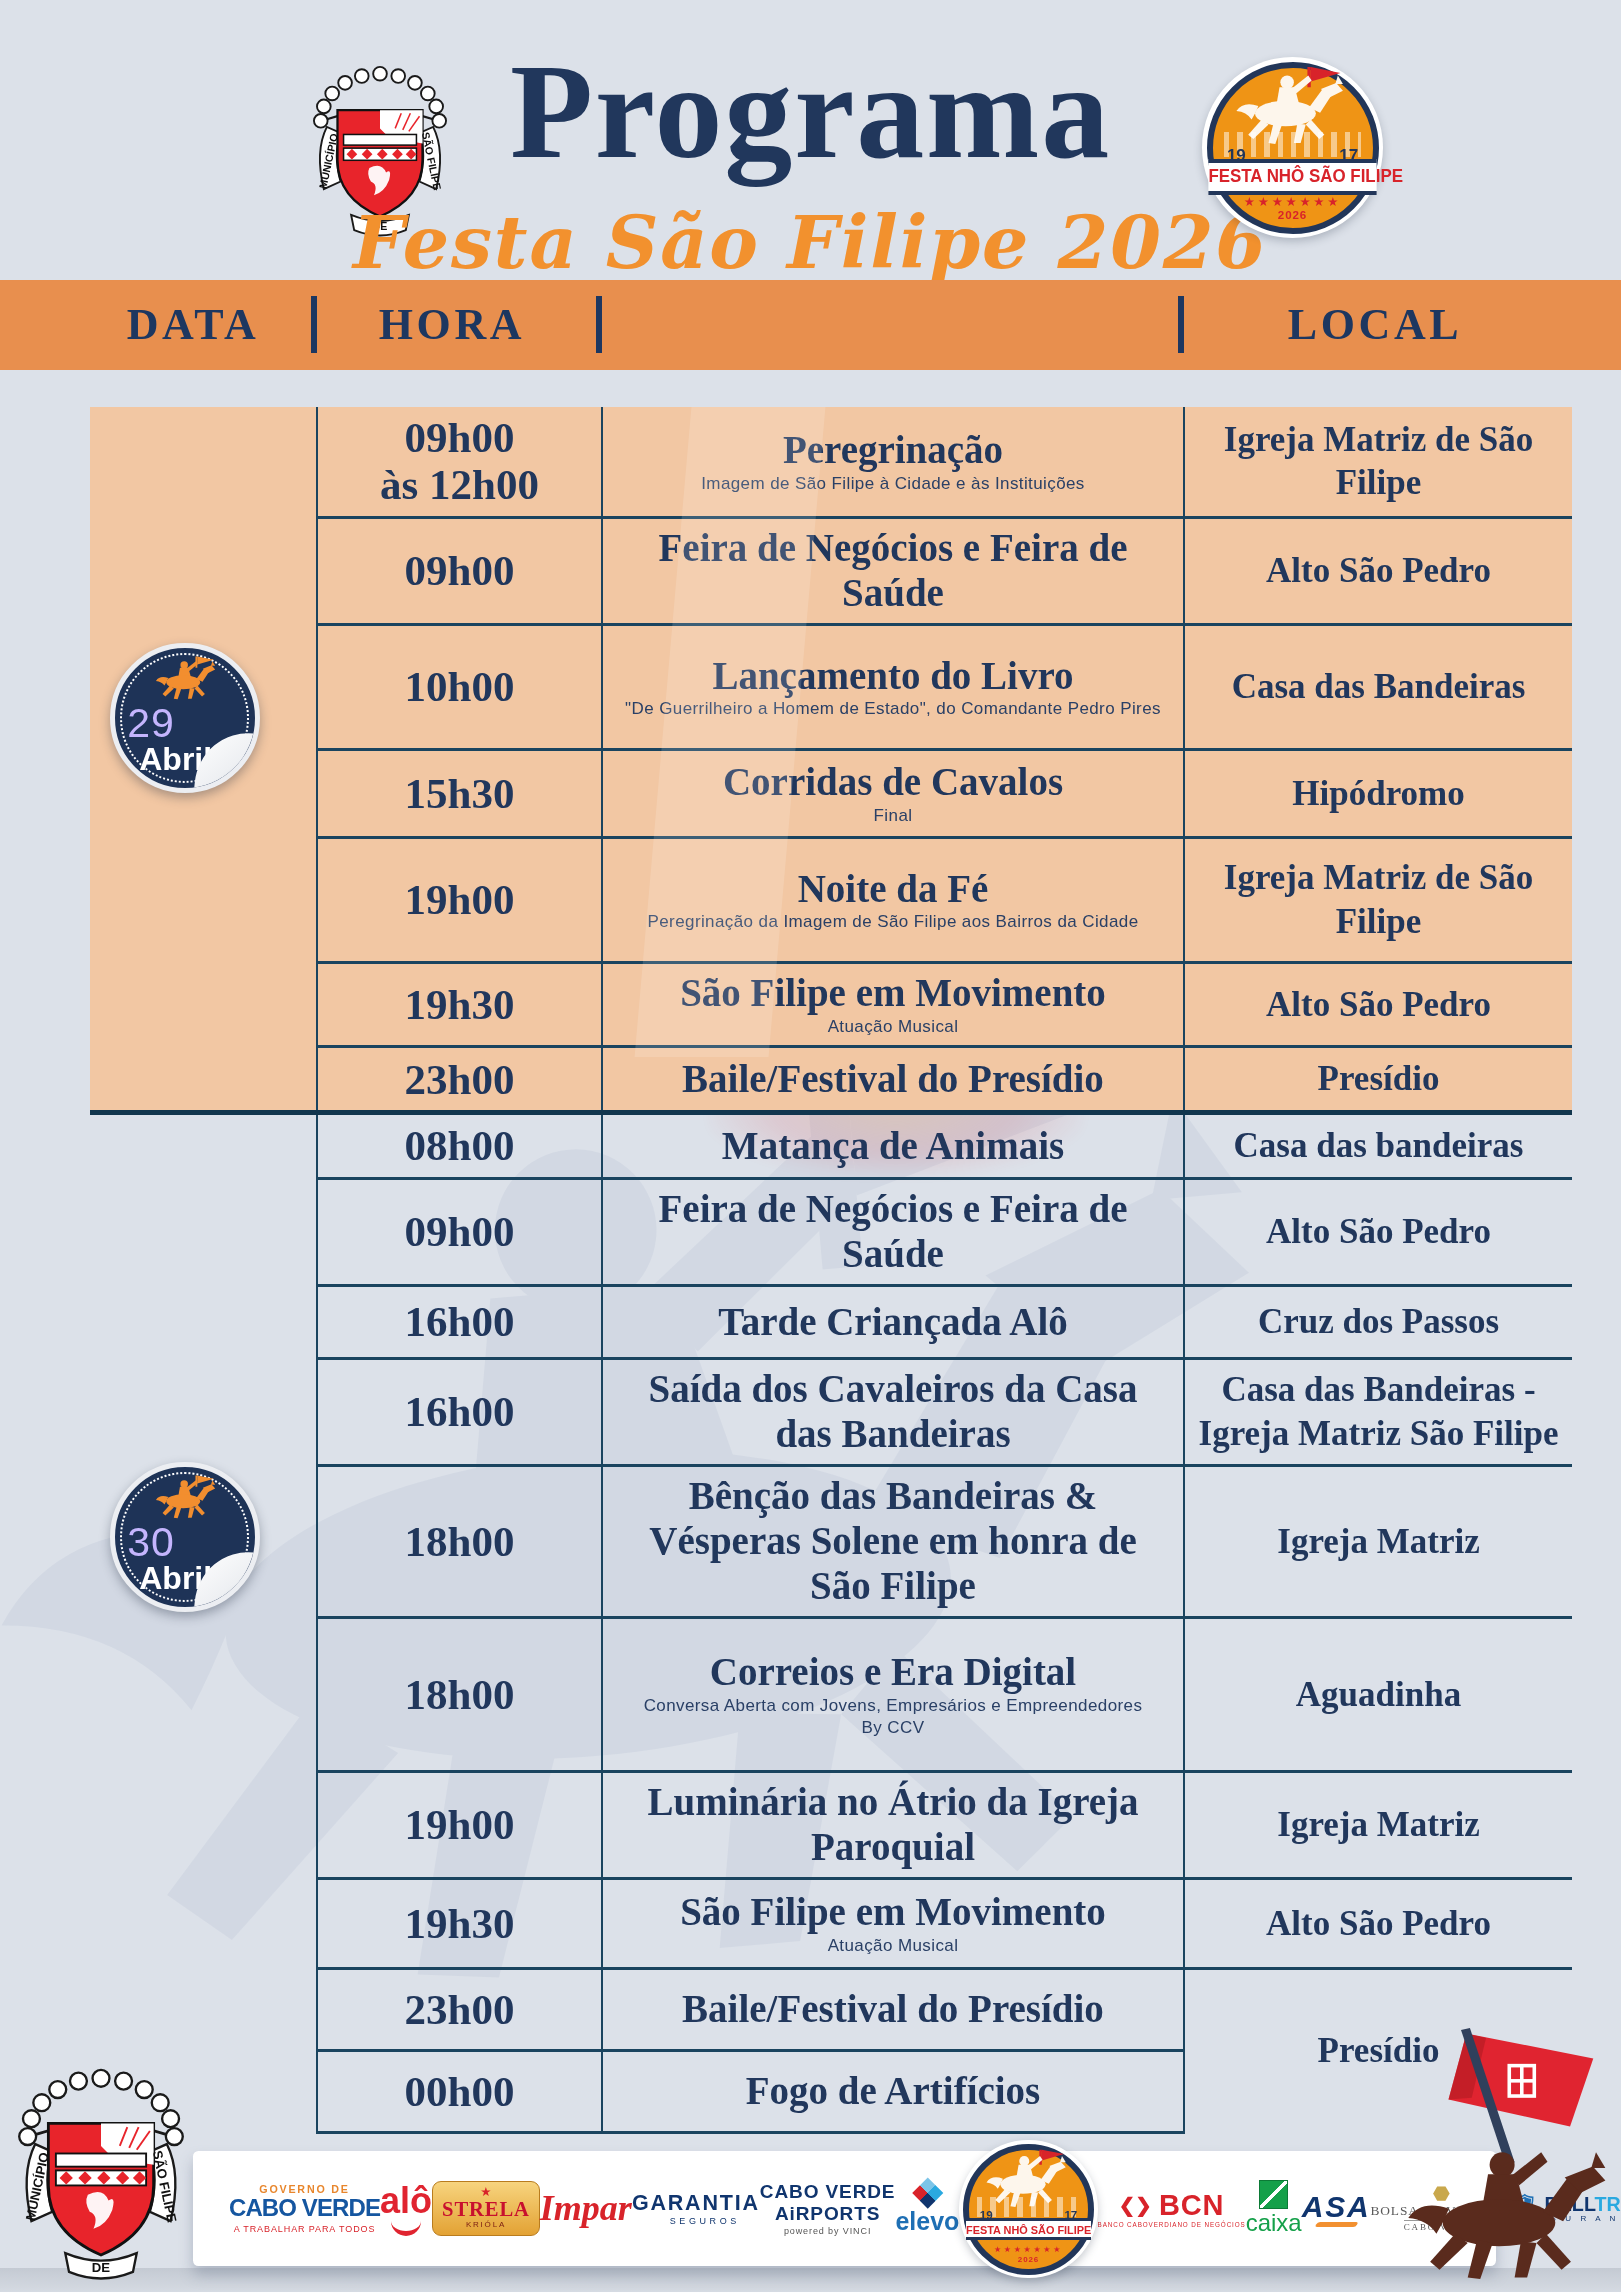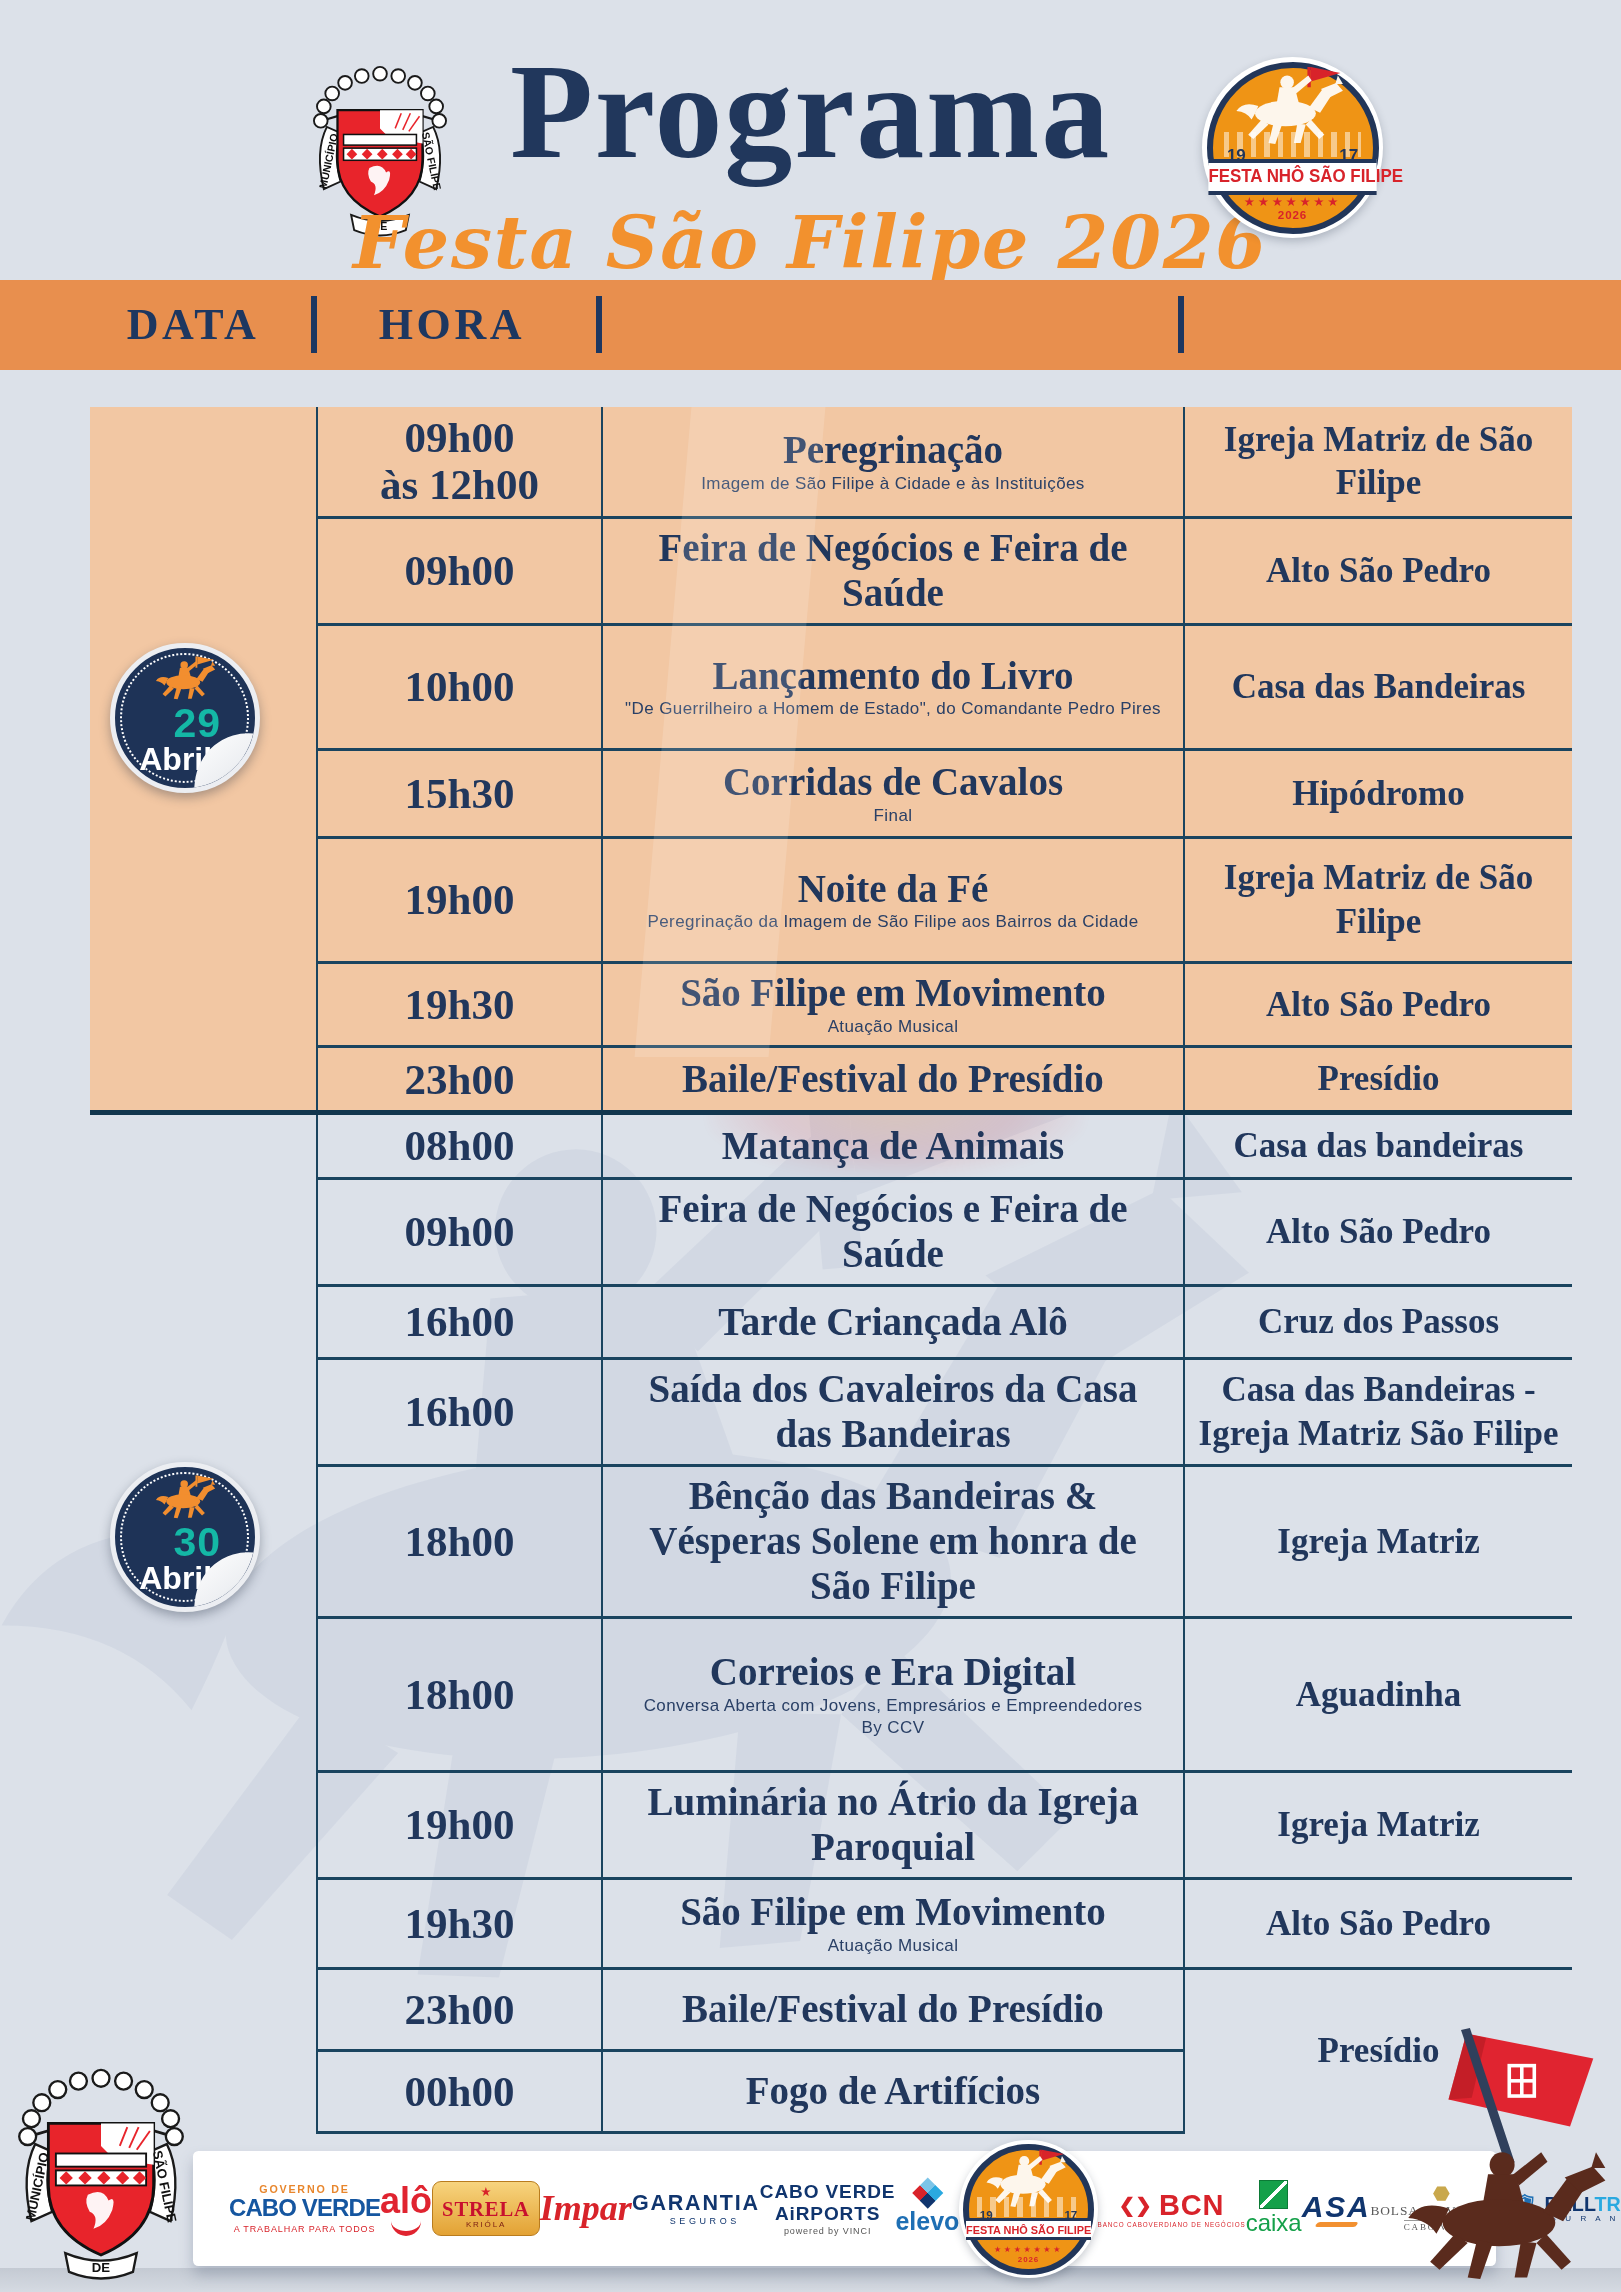--- a/index.html
+++ b/index.html
@@ -74,22 +74,22 @@
     background:#1e3357;border:5.4px solid #eceef2;box-sizing:border-box;
     box-shadow:0 4.5px 10.7px rgba(30,40,60,.35);overflow:hidden;z-index:3;
   }
   .datebadge::before{content:"";position:absolute;inset:5.4px;border:2.7px dotted #fff;border-radius:50%;}
   .datebadge .curl{
     position:absolute;right:-5.4px;bottom:-7.2px;width:63px;height:64px;
     background:linear-gradient(135deg,#ffffff 0%,#eef0f3 55%,#c3c8d0 100%);
     border-radius:85% 10% 60% 5%;transform:rotate(6deg);
   }
   .datebadge .bhorse{position:absolute;left:28%;top:7.2px;width:66px;height:48px;}
-  .datebadge .bnum{position:absolute;left:0;width:100%;top:52px;text-align:center;color:#14b8a6;
-    font-weight:bold;font-size:41px;transform:translateX(12.5px);letter-spacing:0.9px;}
+  .datebadge .bnum{position:absolute;left:0;width:100%;top:52px;text-align:left;color:#c4b5fd;
+    font-weight:normal;font-size:41px;transform:translateX(12.5px);letter-spacing:0.9px;}
   .datebadge .bmonth{position:absolute;left:0;width:100%;top:93px;text-align:center;color:#fff;
     font-weight:bold;font-size:32px;transform:translateX(-9px);}
   .badge29{top:236px;}
   .badge30{top:1055px;}
   
   .wm{position:absolute;left:-45px;top:994px;width:1415px;height:1066px;opacity:.55;transform:rotate(-5deg);z-index:1;}
   .wm2{position:absolute;left:708px;top:1043px;width:376px;height:134px;z-index:1;opacity:.25;
     background:radial-gradient(ellipse at center,#e98d4d 0%,rgba(216,35,42,.5) 45%,rgba(220,225,233,0) 75%);filter:blur(5.4px);}
   
   .band{
@@ -222,20 +222,21 @@
     <div class="fest-2026">2026</div>
   </div>
 </div>
 
 <div class="colbar">
   <span class="col-label" style="left:193px;">DATA</span>
   <span class="sep" style="left:311px;"></span>
   <span class="col-label" style="left:452px;">HORA</span>
   <span class="sep" style="left:596px;"></span>
   <span class="sep" style="left:1178px;"></span>
+  <span class="col-label" style="left:1375px;">LOCAL</span>
 </div>
 
 <svg class="wm" style="--horse:#cbd2df;--flag:#cbd2df;" viewBox="0 0 1580 1190" width="1415" height="1066">
     <use href="#horse"></use>
   </svg>
 <div class="wm2"></div>
 
 <div class="tablewrap">
   <div class="streak"></div>
   <table class="sched">

